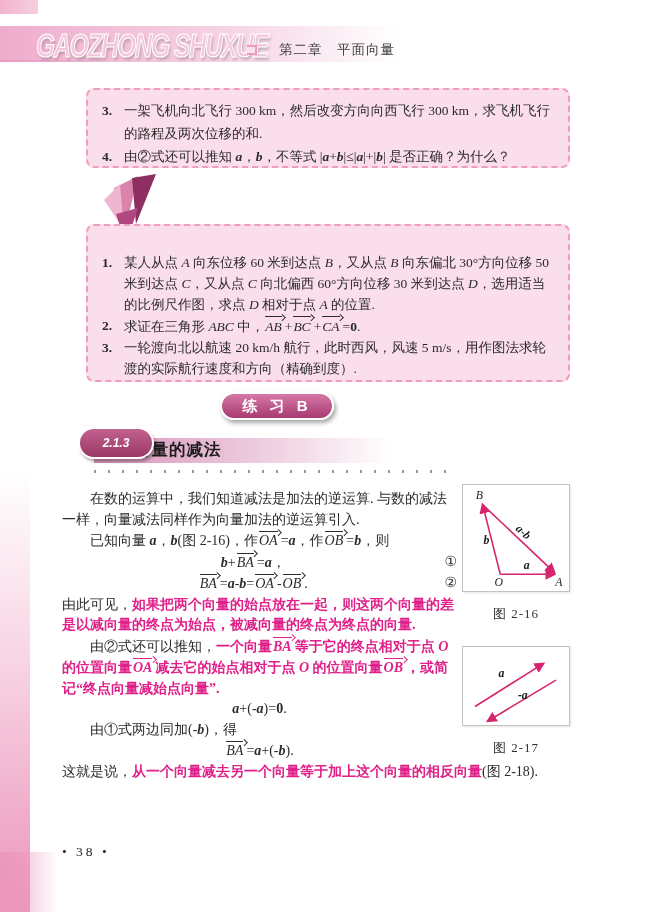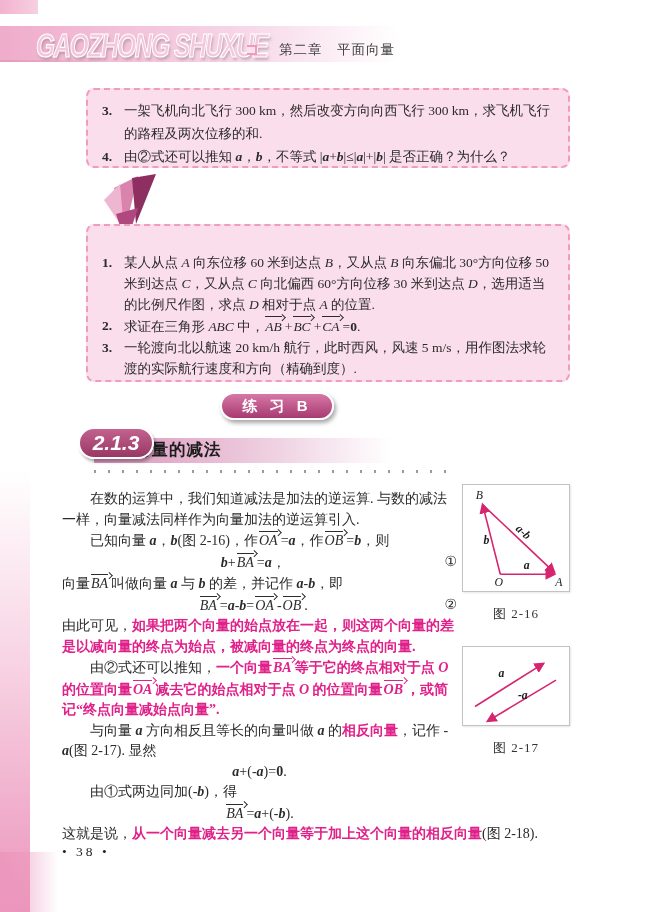--- a/index.html
+++ b/index.html
@@ -52,21 +52,21 @@
     display:flex;align-items:center;justify-content:center;
     font-family:"Liberation Sans","DejaVu Sans",sans-serif;margin-top:8px;}
   
   .sec-band{position:absolute;left:94px;top:438px;width:310px;height:25px;
     background:linear-gradient(to right,var(--band-pink) 0%,#f0d3e3 60%,rgba(255,255,255,0) 96%);}
   .sec-title{position:absolute;left:134px;top:439px;font-size:16.5px;font-weight:bold;color:#1d1d1d;
     font-family:"Liberation Sans","DejaVu Sans",sans-serif;letter-spacing:1px;}
   .sec-badge{position:absolute;left:78px;top:427px;width:76px;height:32px;border-radius:16px;
     background:linear-gradient(to bottom,#c2628f,#993863);border:2px solid #fff;
     box-shadow:2px 3px 3px rgba(0,0,0,.3);color:#fff;font-weight:bold;font-style:italic;
-    font-size:21px;display:flex;align-items:center;justify-content:center;
+    font-size:12px;display:flex;align-items:center;justify-content:center;
     font-family:"Liberation Sans","DejaVu Sans",sans-serif;}
   .sec-dots{position:absolute;left:94px;top:470px;width:352px;height:3px;
     background:repeating-linear-gradient(to right,#9a9a9a 0 2px,transparent 2px 14px);}
   
   .body-text{position:absolute;left:62px;top:489px;width:527px;font-size:14px;line-height:20.5px;}
   .para{margin:0;}
   .para.narrow,.formula.narrow{margin-right:132px;}
   .para.indent::before{content:"";display:inline-block;width:2em;}
   .formula{text-align:center;}
   .ftag{float:right;}
@@ -145,25 +145,23 @@
 
 <div class="sec-band"></div>
 <div class="sec-title">向量的减法</div>
 <div class="sec-badge">2.1.3</div>
 <div class="sec-dots"></div>
 
 <div class="body-text">
   <p class="para narrow indent"><span>在数的运算中，我们知道减法是加法的逆运算. 与数的减法一样，向量减法同样作为向量加法的逆运算引入.</span></p>
   <p class="para narrow indent"><span>已知向量 </span><span class="seg-bi">a</span><span>，</span><span class="seg-bi">b</span><span>(图 2-16)，作</span><span class="seg-vec">OA</span><span>=</span><span class="seg-bi">a</span><span>，作</span><span class="seg-vec">OB</span><span>=</span><span class="seg-bi">b</span><span>，则</span></p>
   <p class="formula narrow"><span class="ftag">①</span><span><span class="seg-bi">b</span><span>+</span><span class="seg-vec">BA</span><span>=</span><span class="seg-bi">a</span><span>，</span></span></p>
-  <p class="para narrow"><span>向量</span><span class="seg-vec">BA</span><span>叫做向量 </span><span class="seg-bi">a</span><span> 与 </span><span class="seg-bi">b</span><span> 的差，并记作 </span><span class="seg-bi">a</span><span>-</span><span class="seg-bi">b</span><span>，即</span></p>
   <p class="formula narrow"><span class="ftag">②</span><span><span class="seg-vec">BA</span><span>=</span><span class="seg-bi">a</span><span>-</span><span class="seg-bi">b</span><span>=</span><span class="seg-vec">OA</span><span>-</span><span class="seg-vec">OB</span><span>.</span></span></p>
   <p class="para narrow"><span>由此可见，</span><span class="seg-pink">如果把两个向量的始点放在一起，则这两个向量的差是以减向量的终点为始点，被减向量的终点为终点的向量.</span></p>
   <p class="para narrow indent"><span>由②式还可以推知，</span><span class="seg-pink">一个向量</span><span class="seg-vec seg-pink">BA</span><span class="seg-pink">等于它的终点相对于点 </span><span class="seg-i seg-pink">O</span><span class="seg-pink"> 的位置向量</span><span class="seg-vec seg-pink">OA</span><span class="seg-pink">减去它的始点相对于点 </span><span class="seg-i seg-pink">O</span><span class="seg-pink"> 的位置向量</span><span class="seg-vec seg-pink">OB</span><span class="seg-pink">，或简记“终点向量减始点向量”.</span></p>
-  <p class="para narrow indent"><span>与向量 </span><span class="seg-bi">a</span><span> 方向相反且等长的向量叫做 </span><span class="seg-bi">a</span><span> 的</span><span class="seg-pink">相反向量</span><span>，记作 </span><span>-</span><span class="seg-bi">a</span><span>(图 2-17). 显然</span></p>
   <p class="formula narrow"><span><span class="seg-bi">a</span><span>+(-</span><span class="seg-bi">a</span><span>)=</span><span class="seg-b">0</span><span>.</span></span></p>
   <p class="para narrow indent"><span>由①式两边同加(</span><span>-</span><span class="seg-bi">b</span><span>)，得</span></p>
   <p class="formula narrow"><span><span class="seg-vec">BA</span><span>=</span><span class="seg-bi">a</span><span>+(-</span><span class="seg-bi">b</span><span>).</span></span></p>
   <p class="para"><span>这就是说，</span><span class="seg-pink">从一个向量减去另一个向量等于加上这个向量的相反向量</span><span>(图 2-18).</span></p>
 </div>
 
 <div class="figure fig-216">
   <svg class="fig-box" width="108" height="108" viewBox="0 0 108 108">
     <defs>
       <marker id="arr" viewBox="0 0 10 10" refX="8" refY="5" markerWidth="7" markerHeight="7" orient="auto-start-reverse">

